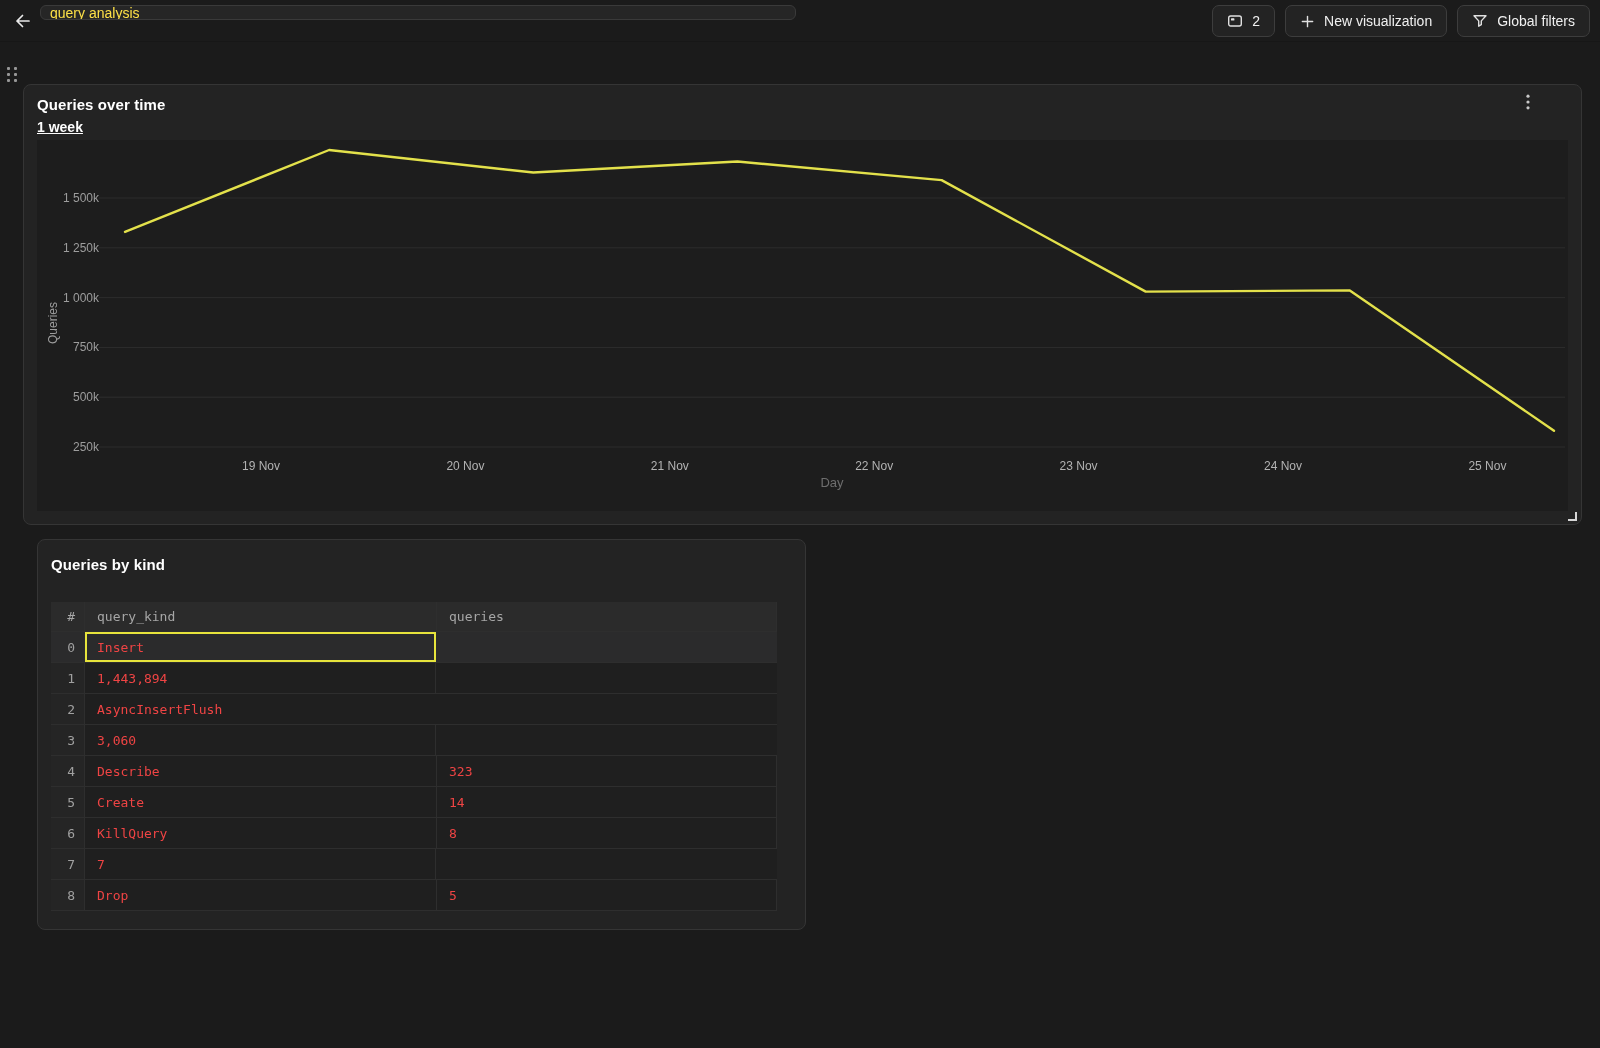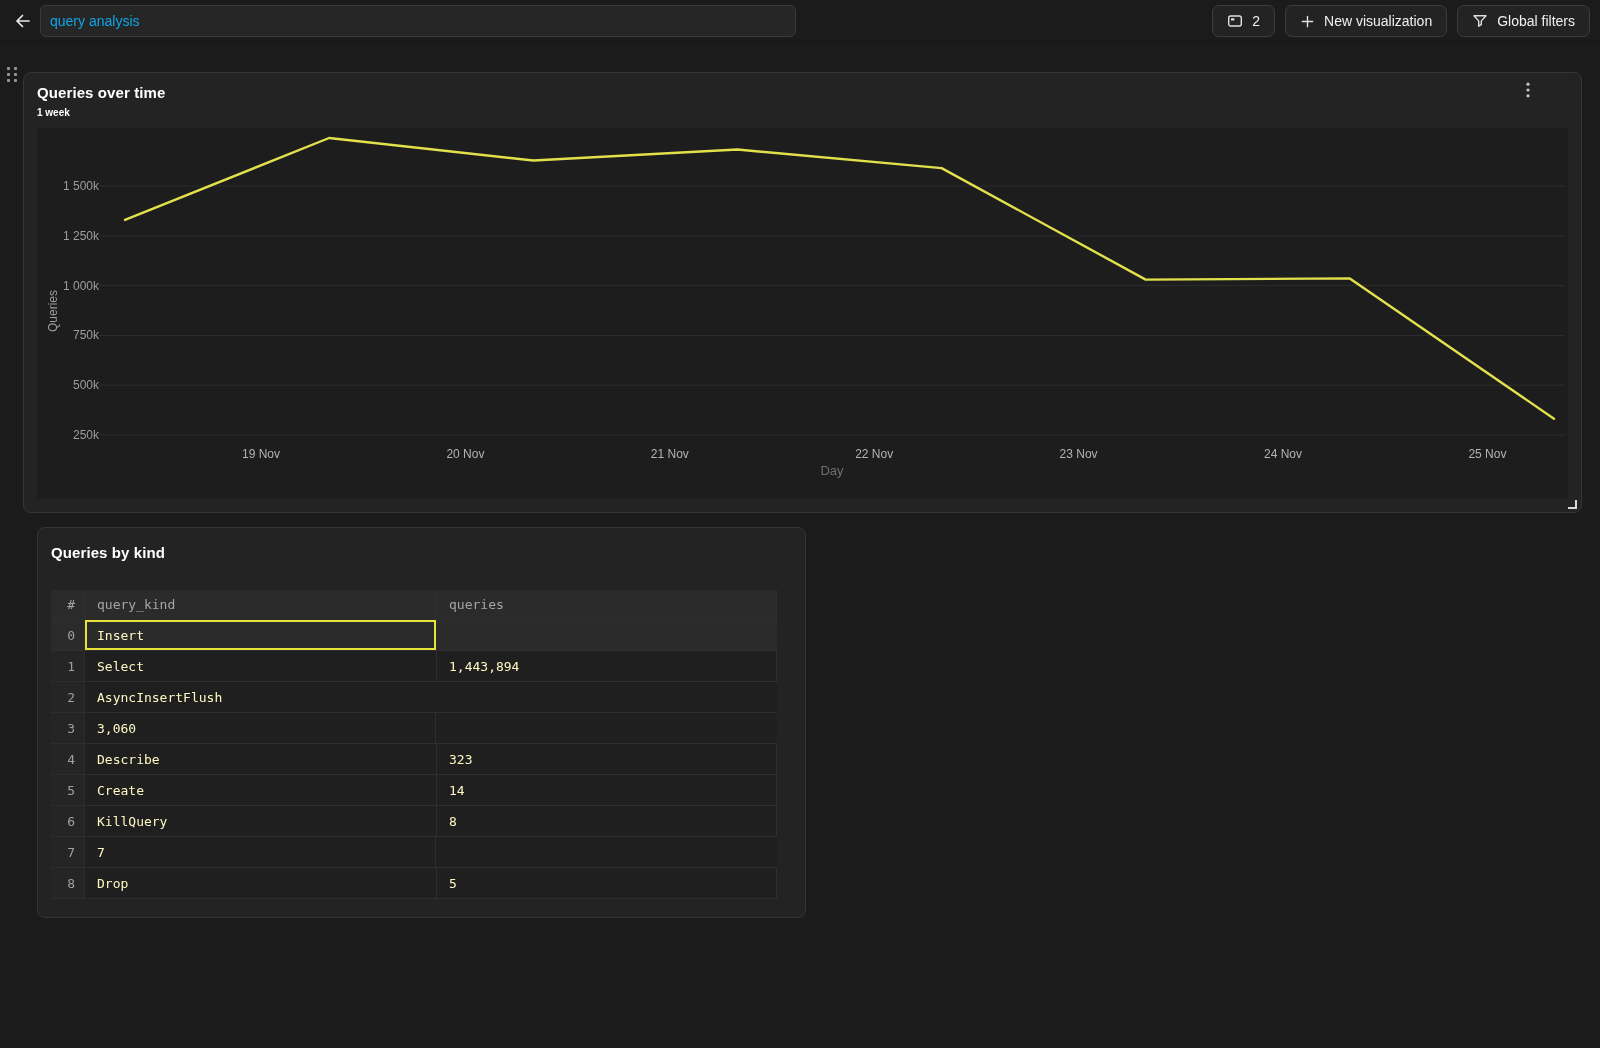--- a/index.html
+++ b/index.html
@@ -9,39 +9,39 @@
     background: #1b1b1b;
     font-family: "Liberation Sans", sans-serif;
     color: #ececec;
     overflow: hidden;
   }
 
   
   .topbar { position:absolute; left:0; top:0; width:1600px; height:42px; background:#1b1b1b; border-bottom:1px solid #171717; }
   .back-btn { position:absolute; left:10px; top:8px; width:26px; height:26px; background:none; border:none; cursor:pointer; display:flex; align-items:center; justify-content:center; }
   .title-input {
-    position:absolute; left:40px; top:5px; width:756px; height:32px;
+    position:absolute; left:40px; top:5px; width:756px; height:15px;
     background:#262626; border:1px solid #3a3a3a; border-radius:6px;
-    color:#0ea5e9; font-size:14px; padding:0 9px; font-family:inherit; outline:none;
+    color:#fde047; font-size:14px; padding:0 9px; font-family:inherit; outline:none;
   }
   .topbar-actions { position:absolute; right:10px; top:5px; display:flex; gap:10px; }
   .tb-btn {
     display:flex; align-items:center; gap:9px; height:32px; padding:0 14px;
     background:#232323; border:1px solid #3d3d3d; border-radius:7px;
     color:#f0f0f0; font-size:14px; font-family:inherit; cursor:pointer; white-space:nowrap;
   }
   .tb-btn svg { display:block; }
 
   
-  .panel { position:absolute; background:#232323; border:1px solid #353535; border-radius:8px; }
+  .panel { position:absolute; background:#232323; border:1px solid #353535; border-radius:8px;margin-top:12px; }
   #panel-chart { left:23px; top:72px; width:1559px; height:441px; }
   #panel-table { left:37px; top:527px; width:769px; height:391px; }
   .panel-title { position:absolute; left:13px; font-size:15px; font-weight:bold; color:#ffffff; letter-spacing:.1px; }
   #panel-chart .panel-title { top:11px; }
-  .panel-subtitle { position:absolute; left:13px; top:34px; font-size:10px; font-weight:bold; color:#fdfdfd; }
+  .panel-subtitle { position:absolute; left:13px; top:34px; font-size:14px; font-weight:bold; color:#fdfdfd;text-decoration:underline; }
   #panel-table .panel-title { top:16px; }
 
   .kebab-btn { position:absolute; right:44px; top:7px; width:18px; height:20px; background:none; border:none; cursor:pointer; display:flex; align-items:center; justify-content:center; }
   .resize-handle { position:absolute; right:4px; bottom:3px; width:9px; height:9px; border-right:2px solid #d6d6d6; border-bottom:2px solid #d6d6d6; cursor:nwse-resize; }
 
   
   #drag-handle { position:absolute; left:7px; top:67px; display:grid; grid-template-columns:repeat(2,3px); grid-auto-rows:3px; gap:3px 4px; cursor:grab; }
   #drag-handle i { background:#979797; border-radius:1px; display:block; }
 
   
@@ -50,21 +50,21 @@
   #chart-svg text { font-family:"Liberation Sans", sans-serif; }
 
   
   #queries-table {
     position:absolute; left:13px; top:62px; width:726px;
     font-family:"DejaVu Sans Mono", monospace; font-size:13px;
   }
   .t-row { display:grid; grid-template-columns:33px 352px 341px; height:31px; background:#1f1f1f; border-bottom:1px solid #2e2e2e; }
   .t-row.header { height:30px; background:#2b2b2b; }
   .t-row.selected { background:#2b2b2c; }
-  .t-cell { display:flex; align-items:center; padding:0 12px; color:#fef9c3; border-left:1px solid #2e2e2e; overflow:hidden; white-space:nowrap; }
+  .t-cell { display:flex; align-items:center; padding:0 12px; color:#ef4444; border-left:1px solid #2e2e2e; overflow:hidden; white-space:nowrap; }
   .t-cell.last { border-right:1px solid #2e2e2e; }
   .t-cell.idx { justify-content:flex-end; padding:0 9px; color:#a0a0a0; border-left:none; background:#252525; }
   .t-row.header .t-cell { color:#a6a6a6; }
   .t-row.header .t-cell.idx, .t-row.selected .t-cell.idx { background:transparent; }
   .t-cell.selcell { box-shadow: inset 0 0 0 2px var(--accent, #e7e43c); }
 </style>
 </head>
 <body style="--accent: #e7e43c;">
 
 <div class="topbar">
@@ -158,21 +158,20 @@
         <div class="t-cell idx">#</div>
         <div class="t-cell">query_kind</div>
         <div class="t-cell last">queries</div>
       </div>
       <div class="t-row selected">
         <div class="t-cell idx">0</div>
         <div class="t-cell selcell">Insert</div>
       </div>
       <div class="t-row">
         <div class="t-cell idx">1</div>
-        <div class="t-cell">Select</div>
         <div class="t-cell last">1,443,894</div>
       </div>
       <div class="t-row">
         <div class="t-cell idx">2</div>
         <div class="t-cell">AsyncInsertFlush</div>
       </div>
       <div class="t-row">
         <div class="t-cell idx">3</div>
         <div class="t-cell last">3,060</div>
       </div>

